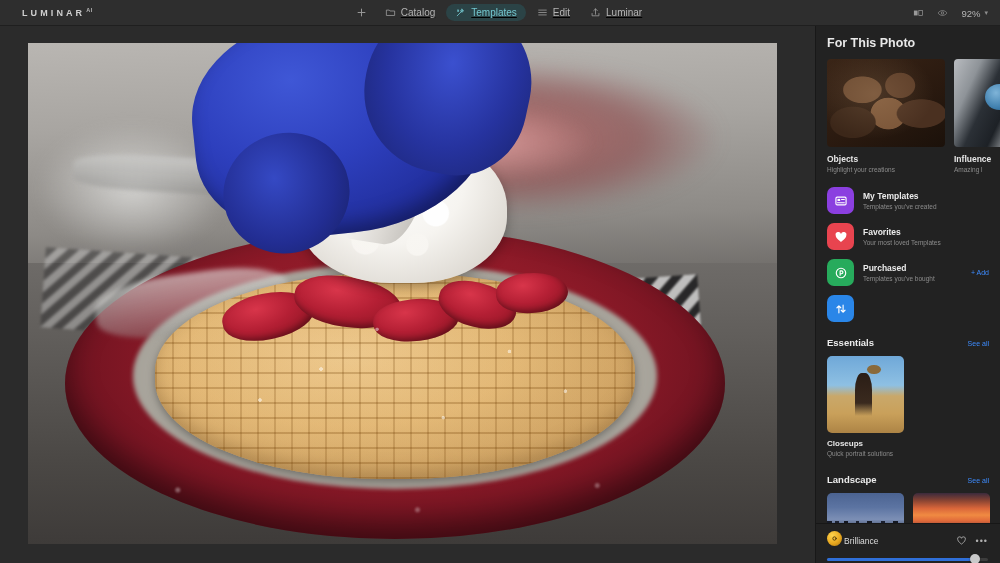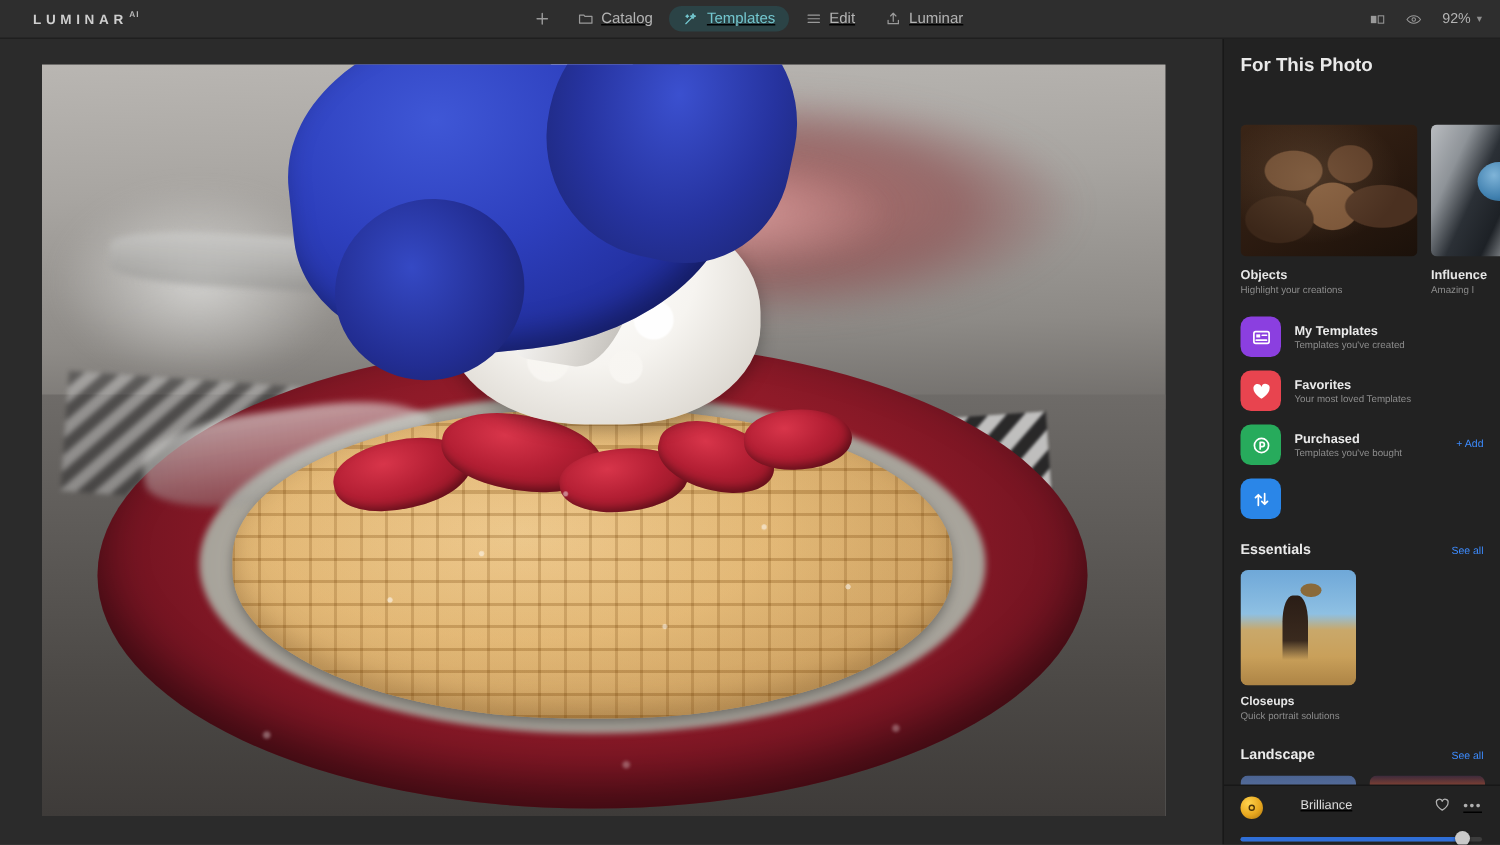--- a/index.html
+++ b/index.html
@@ -194,21 +194,21 @@
     width: 185px; flex: 0 0 185px;
     background: #222222;
     border-left: 1px solid #181818;
     display: flex; flex-direction: column;
     position: relative;
   }
   .panel-scroll { flex: 1; overflow: hidden; padding: 0 0 0 0; }
   .panel-title { font-size: 12.5px; font-weight: 700; color: #e9e9e9; padding: 10px 0 9px 11px; }
 
   .forphoto { display: flex; gap: 9px; padding: 0 0 0 11px; }
-  .fp-card { width: 118px; flex: 0 0 118px; margin-top: 24px; }
+  .fp-card { width: 118px; flex: 0 0 118px; }
   .fp-card.cut { width: 86px; flex: 0 0 86px; }
   .fp-thumb { width: 100%; height: 88px; border-radius: 4px; overflow: hidden; position: relative; }
   .fp-name { font-size: 8.5px; font-weight: 700; color: #e6e6e6; margin-top: 7px; }
   .fp-sub { font-size: 6.5px; color: #8c8c8c; margin-top: 2px; }
 
   .th-coffee { position:absolute; inset:0;
     background:
       radial-gradient(ellipse at 30% 35%, #6b4a31 0 16%, transparent 17%),
       radial-gradient(ellipse at 62% 30%, #5c3d28 0 14%, transparent 15%),
       radial-gradient(ellipse at 80% 62%, #4a3020 0 18%, transparent 19%),
@@ -266,21 +266,21 @@
   .th-sunset:after { content:''; position:absolute; left:0; bottom:0; width:100%; height:34%;
     background: linear-gradient(180deg, rgba(230,120,70,.55), rgba(40,30,45,.85)); }
 
   
   .dock {
     flex: 0 0 40px; height: 40px;
     border-top: 1px solid #171717;
     background: #222222;
     padding: 7px 12px 0 11px;
   }
-  .dock-row { display: flex; align-items: flex-start; gap: 25px; text-decoration: underline; }
+  .dock-row { display: flex; align-items: flex-end; gap: 2px; }
   .dock-ic { width: 15px; height: 15px; border-radius: 50%;
     background: radial-gradient(circle at 35% 30%, #ffd34d 0%, #e8a81f 55%, #a87210 100%);
     display:flex; align-items:center; justify-content:center; }
   .dock-ic svg { width: 9px; height: 9px; }
   .dock-name { font-size: 8.5px; color: #dcdcdc; flex: 1; }
   .dock-acts { display: flex; align-items: center; gap: 9px; color: #b0b0b0; }
   .dock-acts .g { width: 11px; height: 11px; display: inline-flex; }
   .dots { letter-spacing: 1px; font-size: 9px; line-height: 8px; }
   .slider { margin-top: 8px; position: relative; height: 10px; }
   .slider-track { position: absolute; left: 0; right: 0; top: 4px; height: 2.5px; border-radius: 2px; background: #3c3c3c; }

